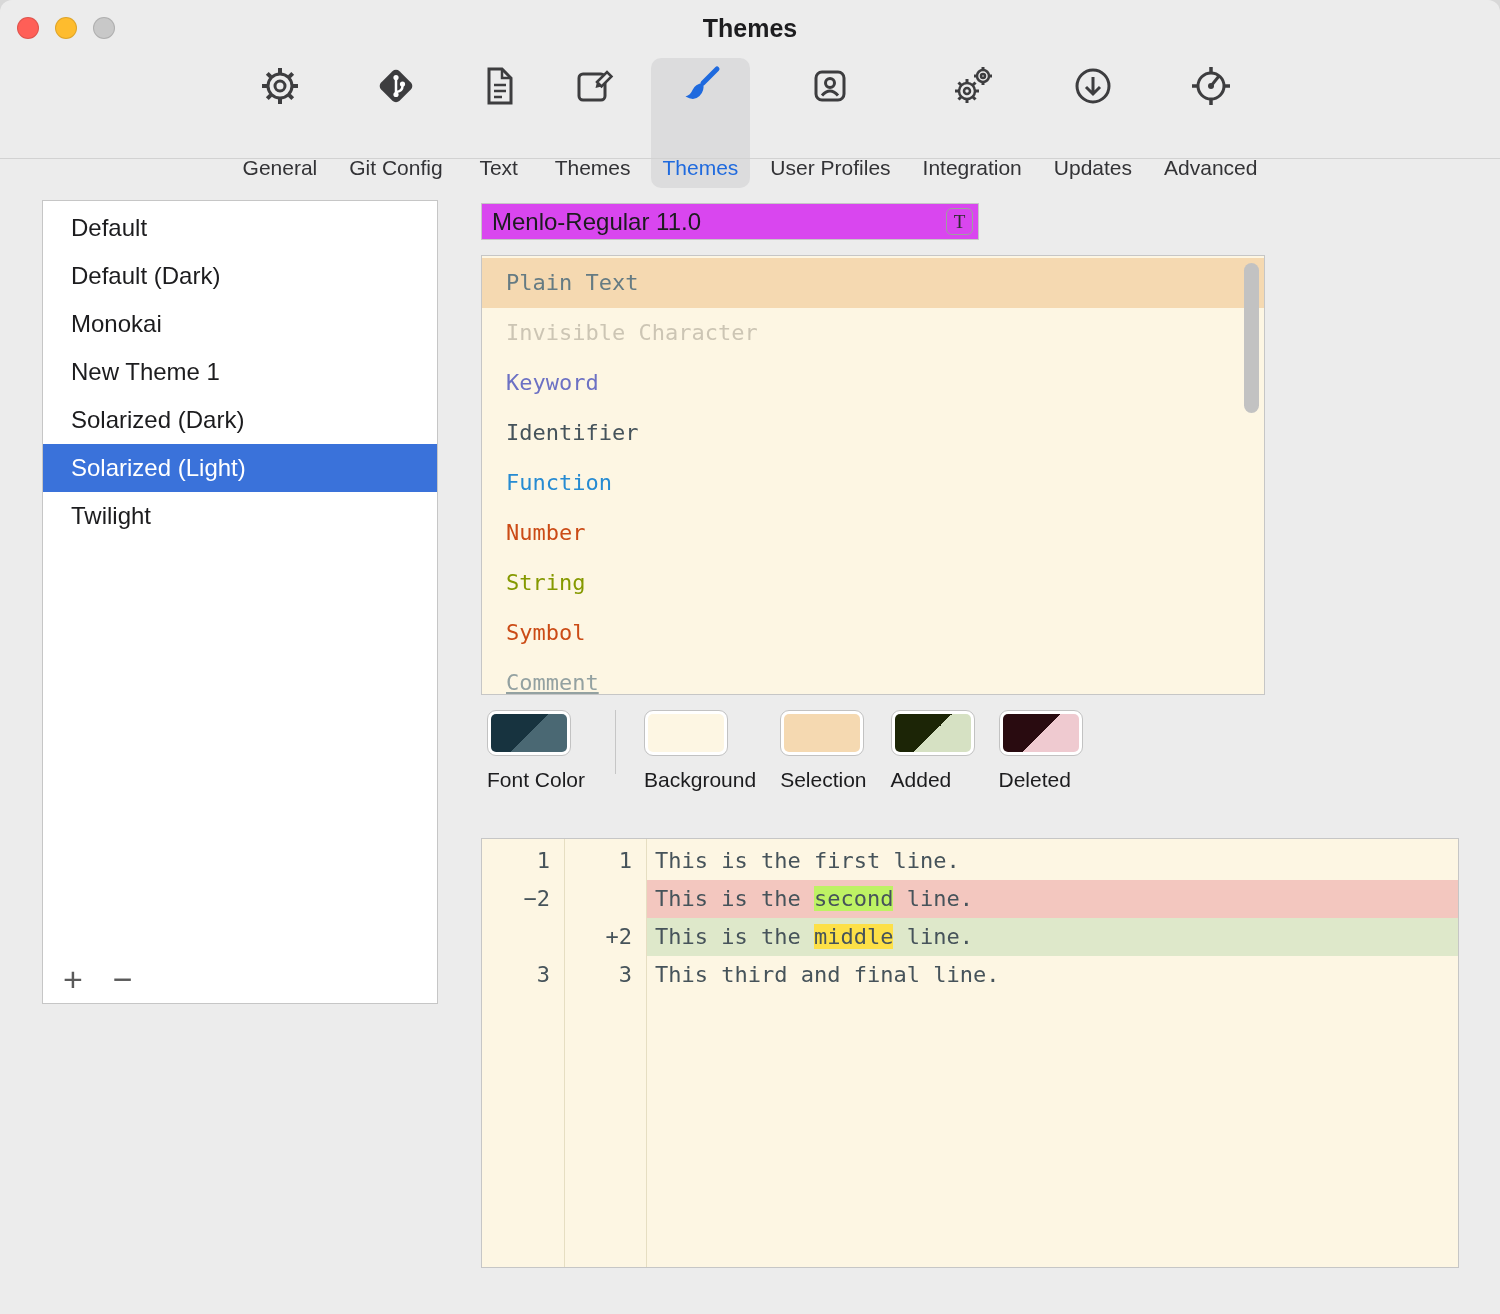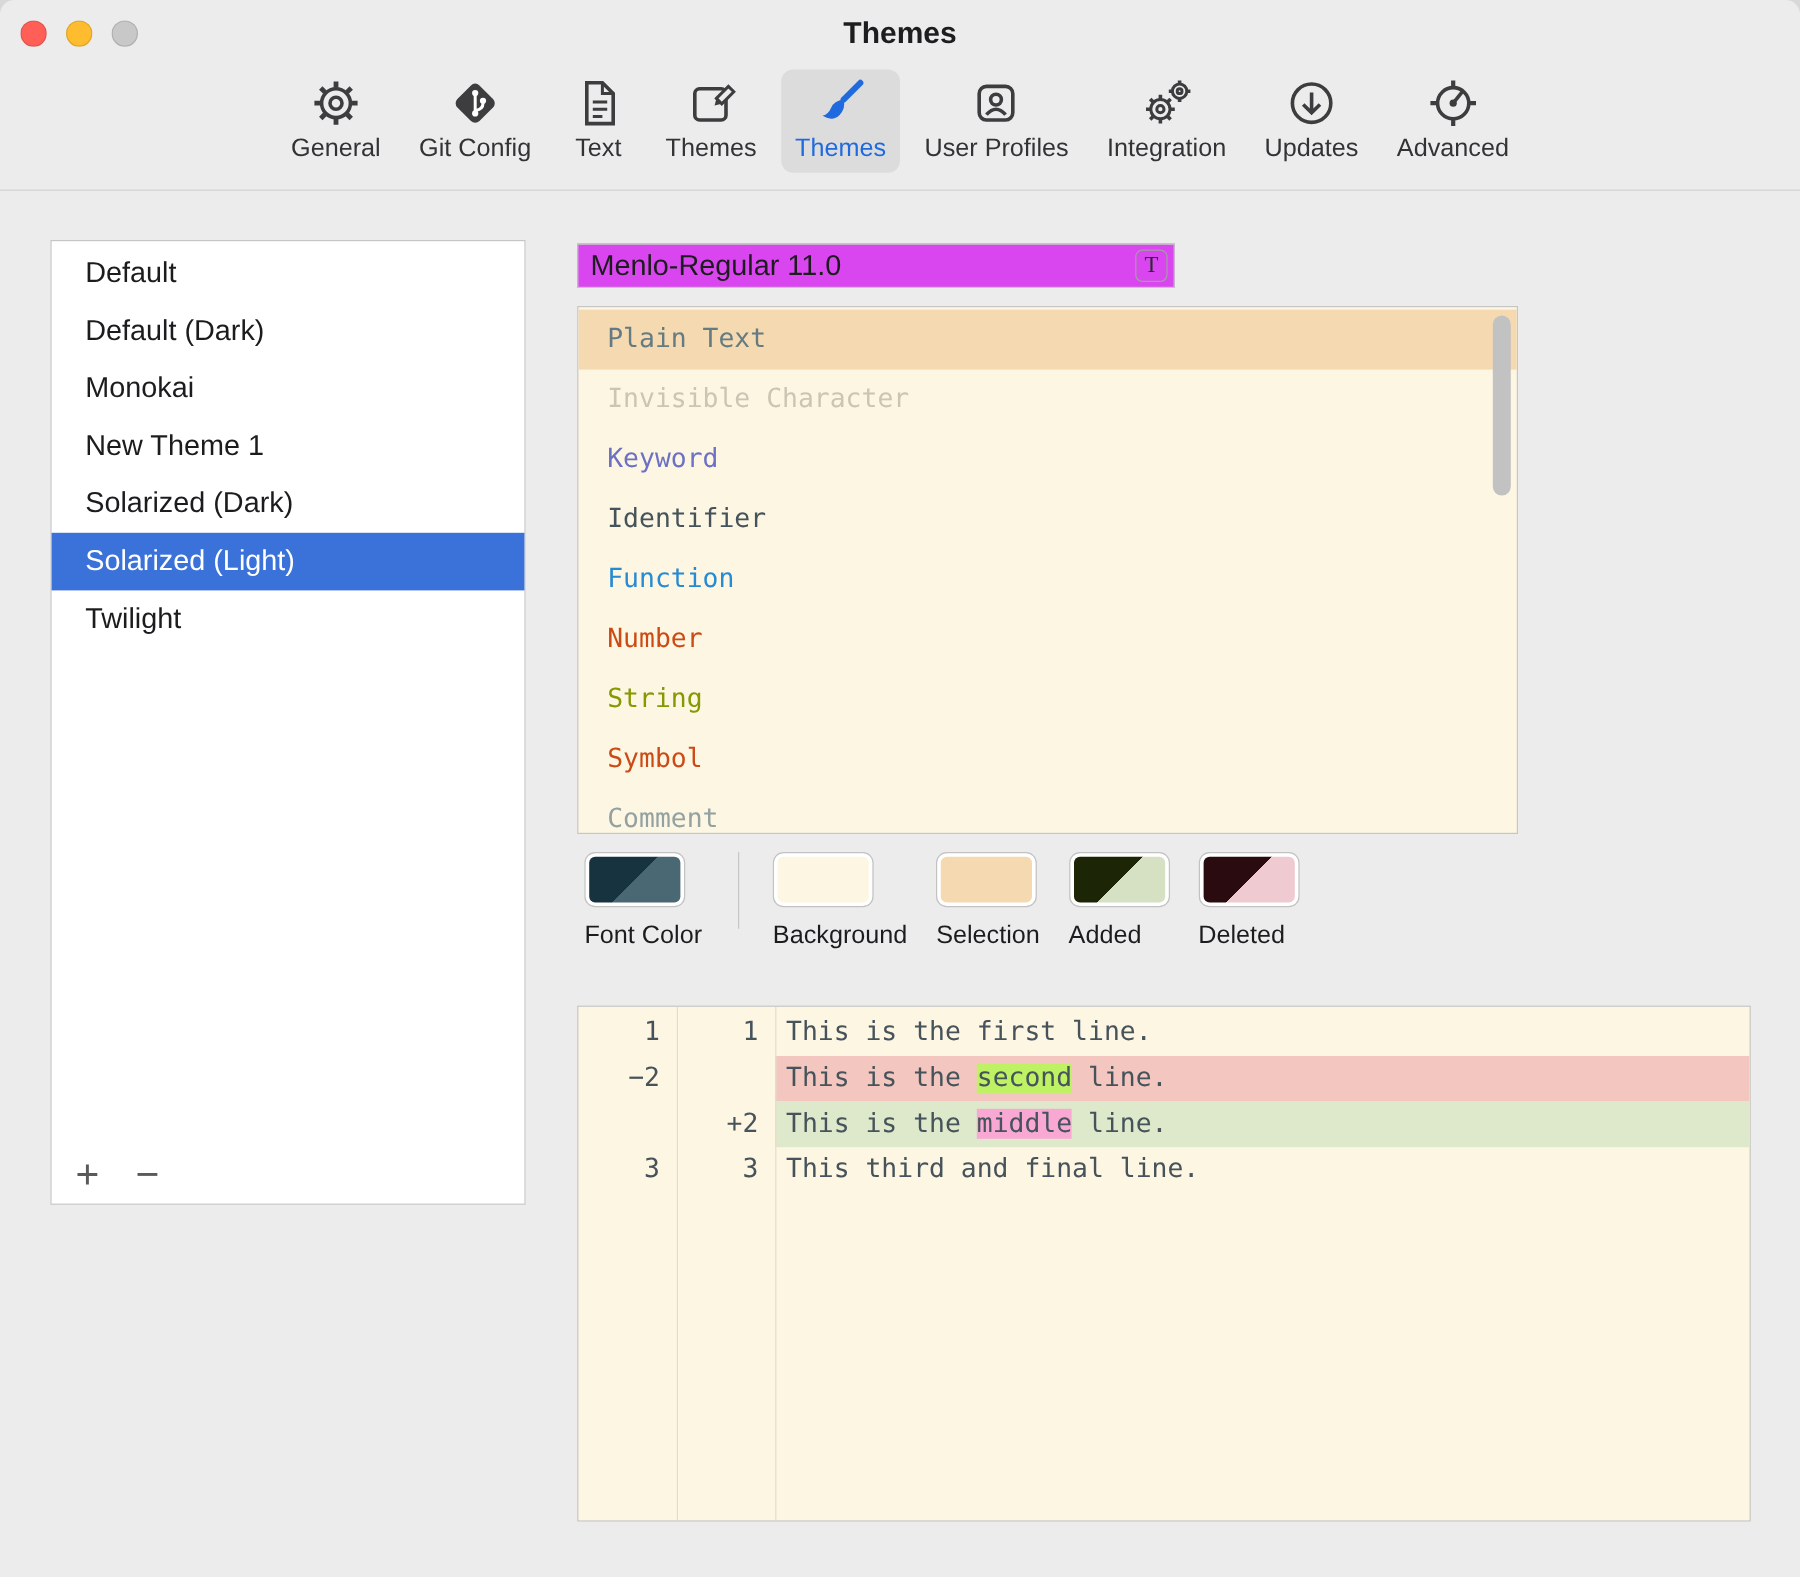--- a/index.html
+++ b/index.html
@@ -17,21 +17,21 @@
   .light.red { background:#ff5f57; }
   .light.yellow { background:#febc2e; }
   .light.gray { background:#c8c8c8; }
   .window-title { position:absolute; top:14px; left:0; width:100%; text-align:center;
     font-size:25px; font-weight:bold; color:#1d1d1f; }
 
   
   .toolbar { position:absolute; top:58px; left:0; right:0; height:100px;
     display:flex; justify-content:center; align-items:flex-start; gap:8px; }
   .tb-item { display:flex; flex-direction:column; align-items:center;
-    padding:4px 12px 8px 12px; border-radius:10px; cursor:default; }
+    padding:4px 12px 8px 12px; border-radius:10px; cursor:default;gap:44px; }
   .tb-item.selected { background:#dcdcdd; }
   .tb-icon { width:48px; height:48px; display:flex; align-items:center; justify-content:center; }
   .tb-label { font-size:21px; color:#333336; margin-top:2px; white-space:nowrap; }
   .toolbar-divider { position:absolute; top:158px; left:0; right:0; height:1px; background:#d2d2d2; }
 
   
   .sidebar { position:absolute; left:42px; top:200px; width:396px; height:804px;
     background:#ffffff; border:1px solid #c6c6c6; padding-top:3px; }
   .sb-item { height:48px; line-height:48px; padding-left:28px; font-size:24px; color:#1c1c1e; }
   .sb-item.selected { color:#ffffff; }
@@ -260,21 +260,21 @@
   <div class="preview" style="background: rgb(253, 246, 227);">
     <div class="preview-rows">
       <div class="token-row" style="color: rgb(101, 123, 131); background: rgb(245, 217, 177);">Plain Text</div>
       <div class="token-row" style="color: rgb(204, 197, 180);">Invisible Character</div>
       <div class="token-row" style="color: rgb(108, 113, 196);">Keyword</div>
       <div class="token-row" style="color: rgb(69, 83, 91);">Identifier</div>
       <div class="token-row" style="color: rgb(38, 139, 210);">Function</div>
       <div class="token-row" style="color: rgb(203, 75, 22);">Number</div>
       <div class="token-row" style="color: rgb(133, 153, 0);">String</div>
       <div class="token-row" style="color: rgb(203, 75, 22);">Symbol</div>
-      <div class="token-row" style="color: rgb(147, 161, 161);">Comment</div>
+      <div class="token-row" style="color: rgb(147, 161, 161); text-decoration: underline;">Comment</div>
     </div>
     <div class="scroll-thumb"></div>
   </div>
 
   <div class="swatches">
     <div class="swatch-item">
       <div class="swatch">
         <div class="swatch-fill" style="background: linear-gradient(135deg, rgb(23, 51, 63) 50%, rgb(74, 104, 115) 50%);"></div>
       </div>
       <div class="swatch-label">Font Color</div>
@@ -319,21 +319,21 @@
 
       <div class="diff-row">
         <div class="dcell-old">−2</div>
         <div class="dcell-new"></div>
         <div class="dcell-code" style="background: rgb(243, 199, 191);"><span>This is the </span><span style="background: #bef264;">second</span><span> line.</span></div>
       </div>
 
       <div class="diff-row">
         <div class="dcell-old"></div>
         <div class="dcell-new">+2</div>
-        <div class="dcell-code" style="background: rgb(222, 232, 202);"><span>This is the </span><span style="background: #f9a8d4; margin-top: 48px;">middle</span><span> line.</span></div>
+        <div class="dcell-code" style="background: rgb(222, 232, 202);"><span>This is the </span><span style="background: #fde047; margin-top: 48px;">middle</span><span> line.</span></div>
       </div>
 
       <div class="diff-row">
         <div class="dcell-old">3</div>
         <div class="dcell-new">3</div>
         <div class="dcell-code"><span>This third and final line.</span></div>
       </div>
 
     </div>
   </div>

